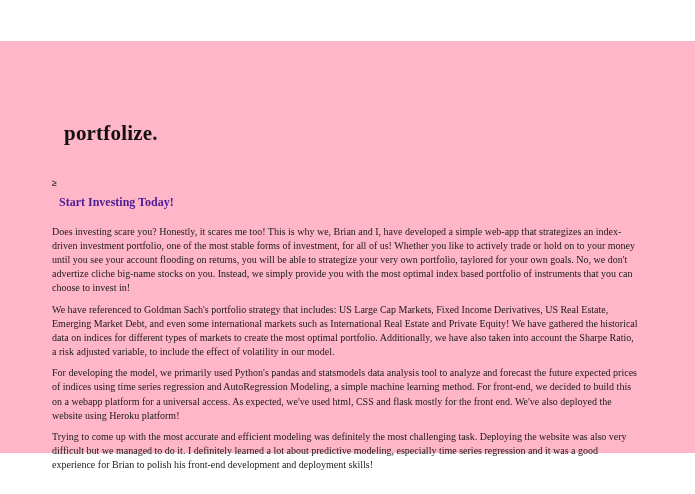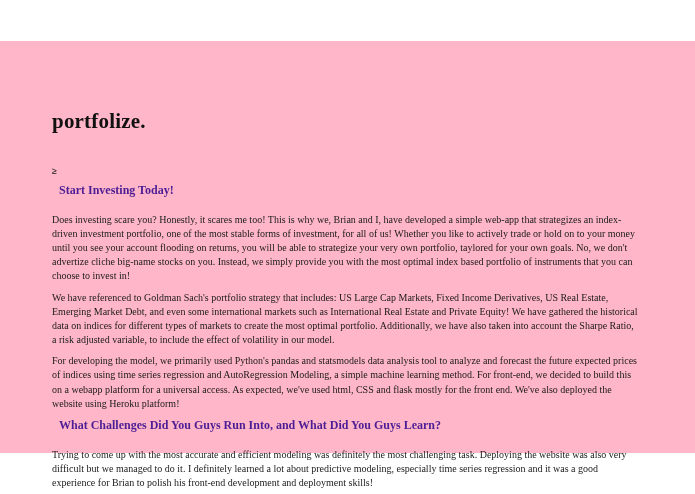--- a/index.html
+++ b/index.html
@@ -27,21 +27,21 @@
     left: 52px;
     top: 0;
     width: 588px;
   }
   .brand {
     font-family: "Liberation Serif", serif;
     font-size: 21px;
     font-weight: bold;
     color: #111111;
     letter-spacing: 0.2px;
-    margin: 0;
+    margin: 12px;
     padding-top: 68px;
   }
   .chevron {
     font-family: "Liberation Sans", sans-serif;
     font-size: 9px;
     color: #1a1a1a;
     margin-top: 33px;
     line-height: 1;
     display: block;
     width: 10px;
@@ -81,17 +81,16 @@
 
     <span class="chevron">≥</span>
 
     <h2 class="section-title sec-first">Start Investing Today!</h2>
     <p class="body-text">Does investing scare you? Honestly, it scares me too! This is why we, Brian and I, have developed a simple web-app that strategizes an index-driven investment portfolio, one of the most stable forms of investment, for all of us! Whether you like to actively trade or hold on to your money until you see your account flooding on returns, you will be able to strategize your very own portfolio, taylored for your own goals. No, we don't advertize cliche big-name stocks on you. Instead, we simply provide you with the most optimal index based portfolio of instruments that you can choose to invest in!</p>
 
     <p class="body-text">We have referenced to Goldman Sach's portfolio strategy that includes: US Large Cap Markets, Fixed Income Derivatives, US Real Estate, Emerging Market Debt, and even some international markets such as International Real Estate and Private Equity! We have gathered the historical data on indices for different types of markets to create the most optimal portfolio. Additionally, we have also taken into account the Sharpe Ratio, a risk adjusted variable, to include the effect of volatility in our model.</p>
 
     <p class="body-text">For developing the model, we primarily used Python's pandas and statsmodels data analysis tool to analyze and forecast the future expected prices of indices using time series regression and AutoRegression Modeling, a simple machine learning method. For front-end, we decided to build this on a webapp platform for a universal access. As expected, we've used html, CSS and flask mostly for the front end. We've also deployed the website using Heroku platform!</p>
 
-    <h2 class="section-title sec-next">What Challenges Did You Guys Run Into, and What Did You Guys Learn?</h2>
     <p class="body-text">Trying to come up with the most accurate and efficient modeling was definitely the most challenging task. Deploying the website was also very difficult but we managed to do it. I definitely learned a lot about predictive modeling, especially time series regression and it was a good experience for Brian to polish his front-end development and deployment skills!</p>
 
   </div>
 </div>
 
 </body></html>

